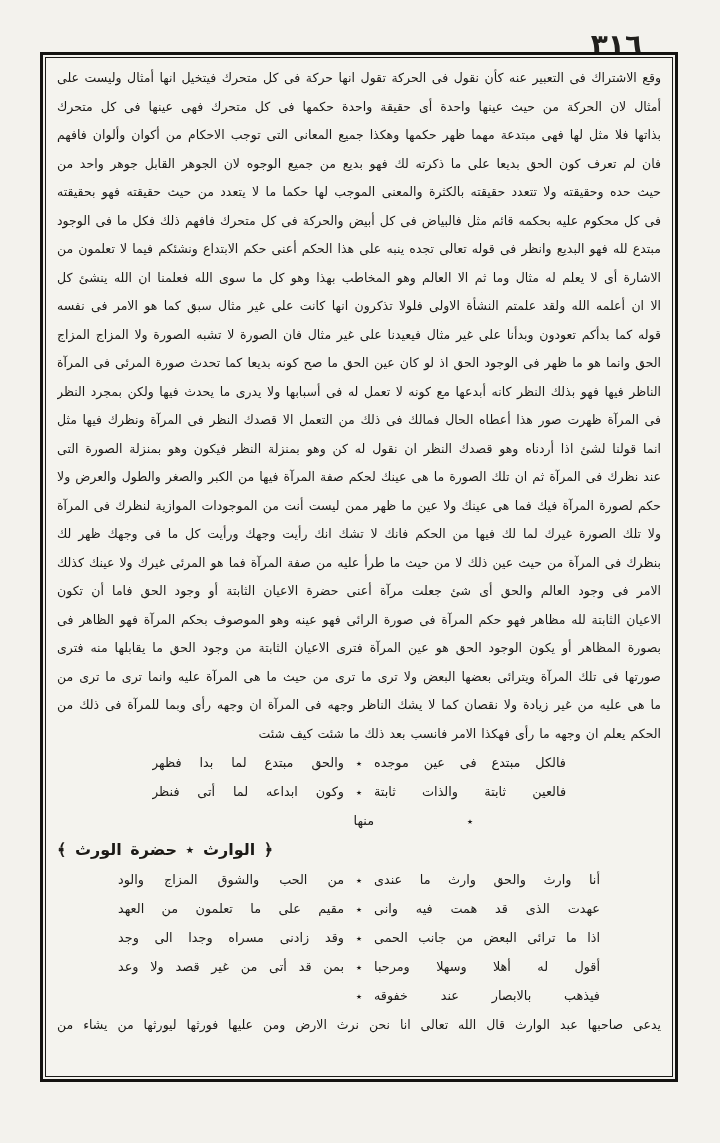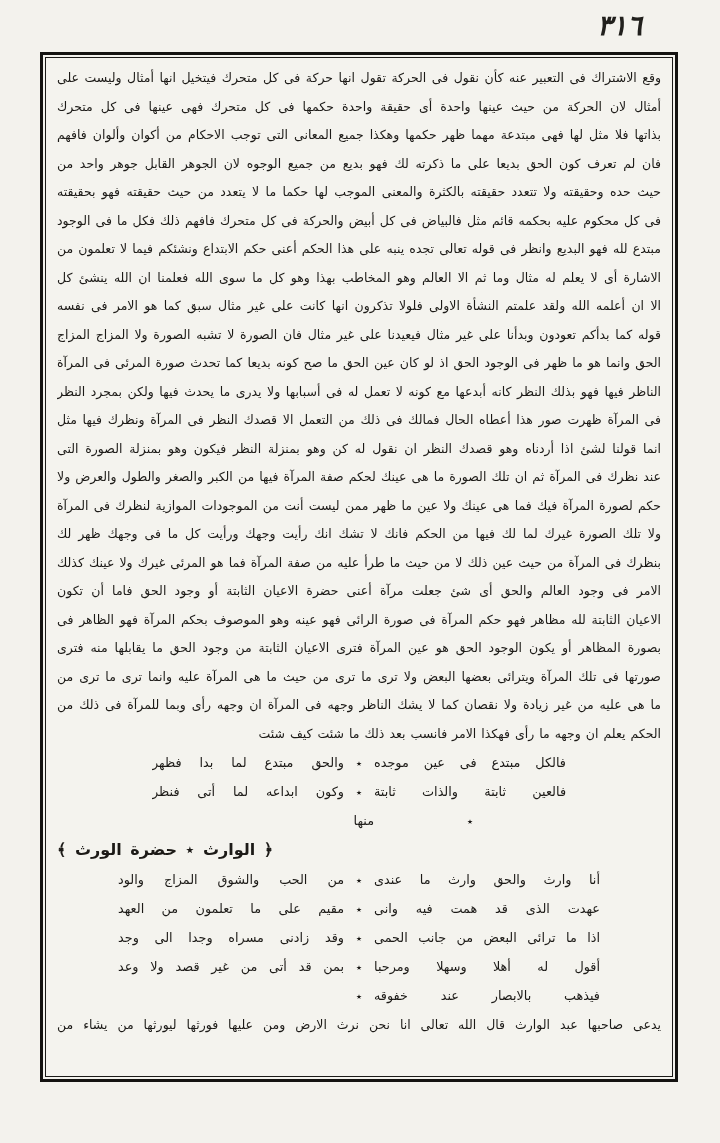--- a/index.html
+++ b/index.html
@@ -7,24 +7,23 @@
     width:720px;height:1143px;
     background:#f3f2ed;
     font-family:"DejaVu Sans",sans-serif;
     color:#1c1a17;
     position:relative;
     overflow:hidden;
     direction:rtl;
   }
   .page{position:absolute;inset:0;}
   .page-number{
-    position:absolute;top:9px;right:78px;
+    position:absolute;top:28px;right:78px;
     font-size:28px;font-weight:bold;color:#21201d;
     letter-spacing:1px;
-    font-style:italic;
   }
   .frame{
     position:absolute;top:57px;left:45px;
     width:628px;height:1020px;
     border:1.5px solid #1b1a18;
     outline:3px solid #141311;
     outline-offset:2.5px;
     box-sizing:border-box;
     padding:6px 11px 4px 11px;
     overflow:hidden;

